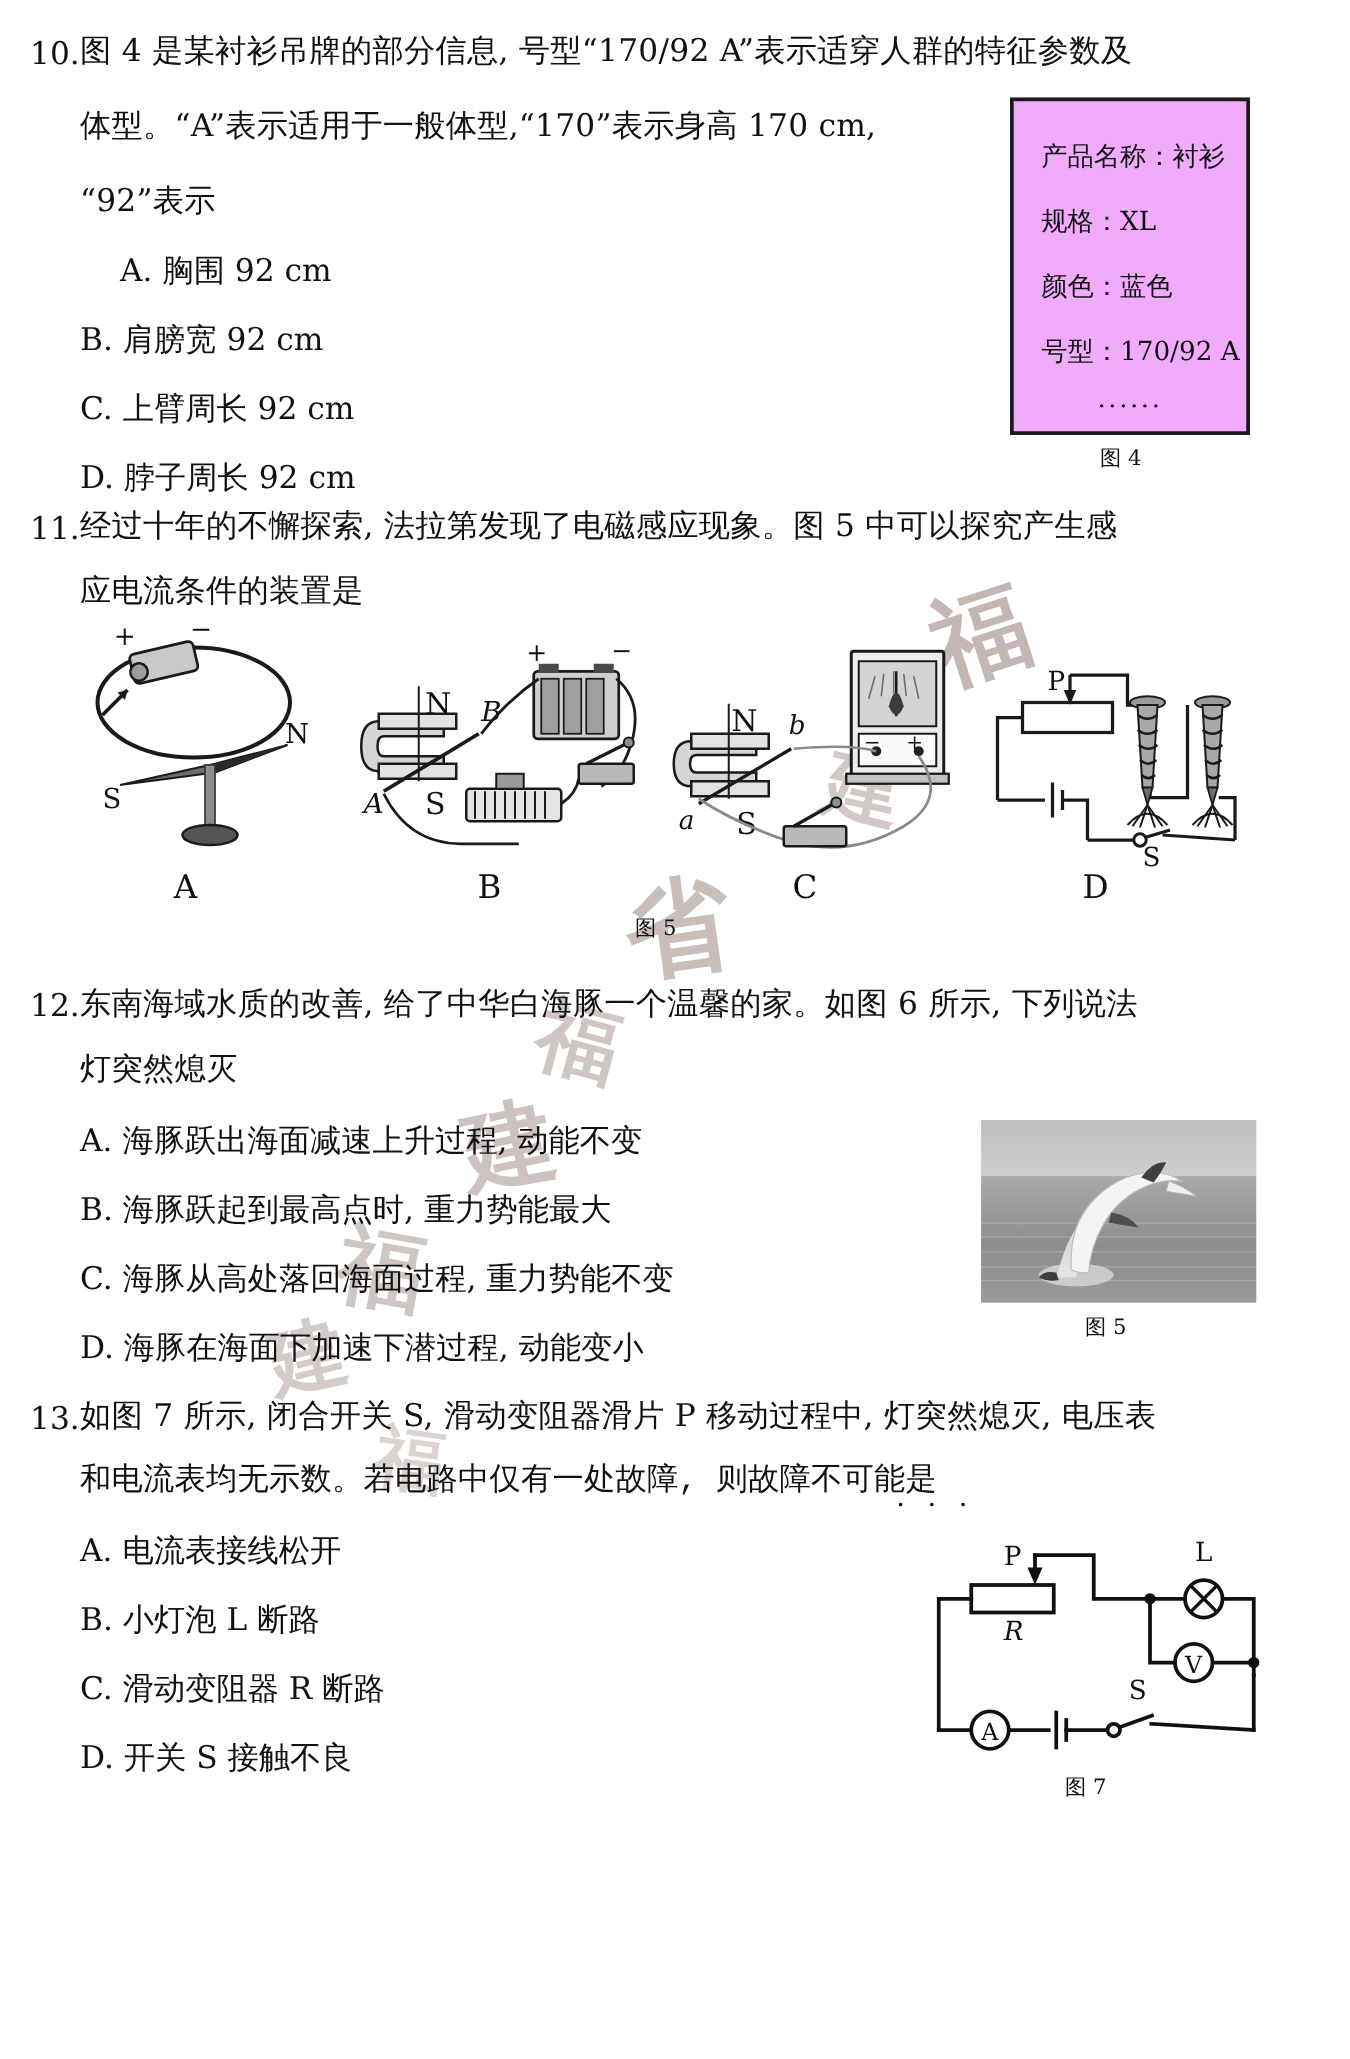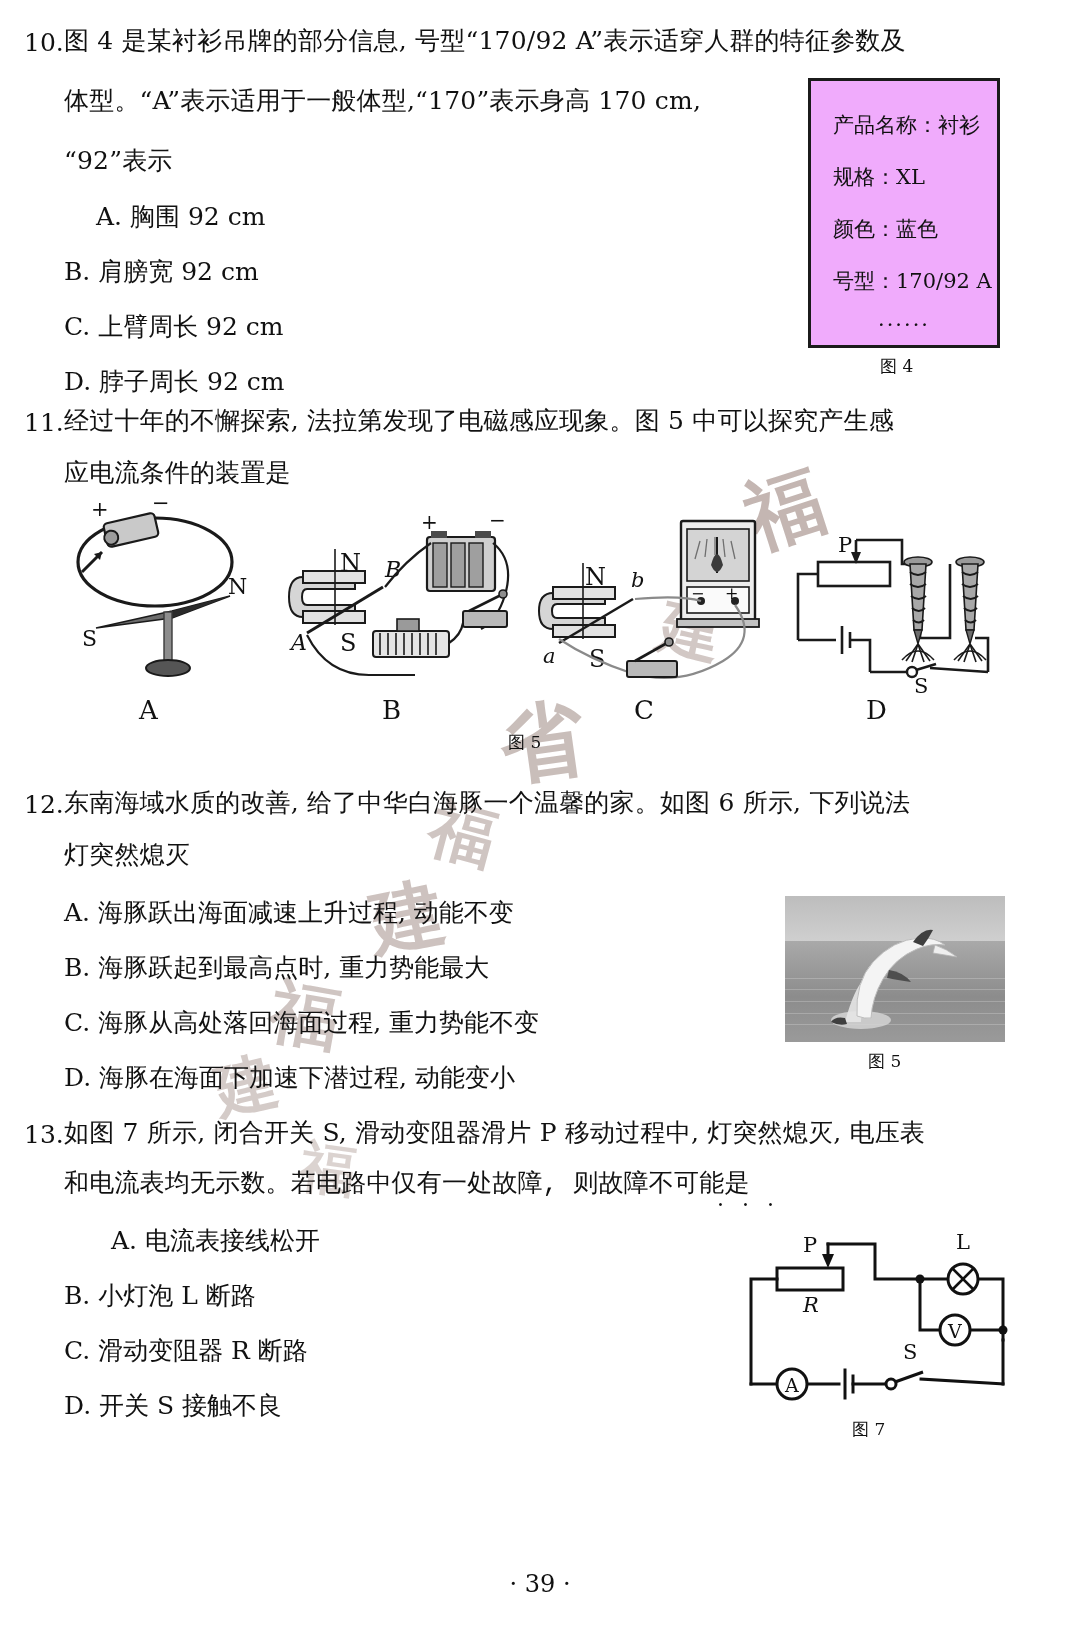--- a/index.html
+++ b/index.html
@@ -403,21 +403,21 @@
     </div>
     <span class="figcap" style="left:868px; top:1050px;">图 5</span>
   </div>
 
   <div class="qblock">
     <span class="qnum" style="left:24px; top:1120px;">13.</span>
     <span class="qline" style="left:64px; top:1120px;">如图 7 所示, 闭合开关 S, 滑动变阻器滑片 P 移动过程中, 灯突然熄灭, 电压表</span>
     <span class="qline" style="left:64px; top:1172px;font-family:Liberation Mono, monospace;">和电流表均无示数。若电路中仅有一处故障, 则故障不可能是</span>
     <span class="dots-underline" style="left:717px; top:1192px;">···</span>
 
-    <span class="opt" style="left:64px; top:1224px;margin-left:47px;">A. 电流表接线松开</span>
+    <span class="opt" style="left:64px; top:1224px;">A. 电流表接线松开</span>
     <span class="opt" style="left:64px; top:1279px;">B. 小灯泡 L 断路</span>
     <span class="opt" style="left:64px; top:1334px;">C. 滑动变阻器 R 断路</span>
     <span class="opt" style="left:64px; top:1389px;">D. 开关 S 接触不良</span>
 
     <div class="fig" style="left:735px; top:1222px;">
       <svg width="275" height="190" viewBox="0 0 275 190">
         <g stroke="#111111" stroke-width="3" fill="none" stroke-linecap="square">
 
           <path d="M93 22 L140 22 L140 57 L185 57"></path>
 
@@ -463,15 +463,14 @@
         <circle cx="185" cy="57" r="4.5" fill="#111"></circle>
         <circle cx="268" cy="108" r="4.5" fill="#111"></circle>
 
         <text x="68" y="30" font-size="21" font-family="'DejaVu Serif',serif" fill="#111">P</text>
         <text x="68" y="90" font-size="21" font-style="italic" font-family="'DejaVu Serif',serif" fill="#111">R</text>
       </svg>
     </div>
     <span class="figcap" style="left:852px; top:1418px;">图 7</span>
   </div>
 
-  <span class="pagenum" style="left:0; top:1570px;">· 39 ·</span>
 
 </div>
 
 </body></html>

